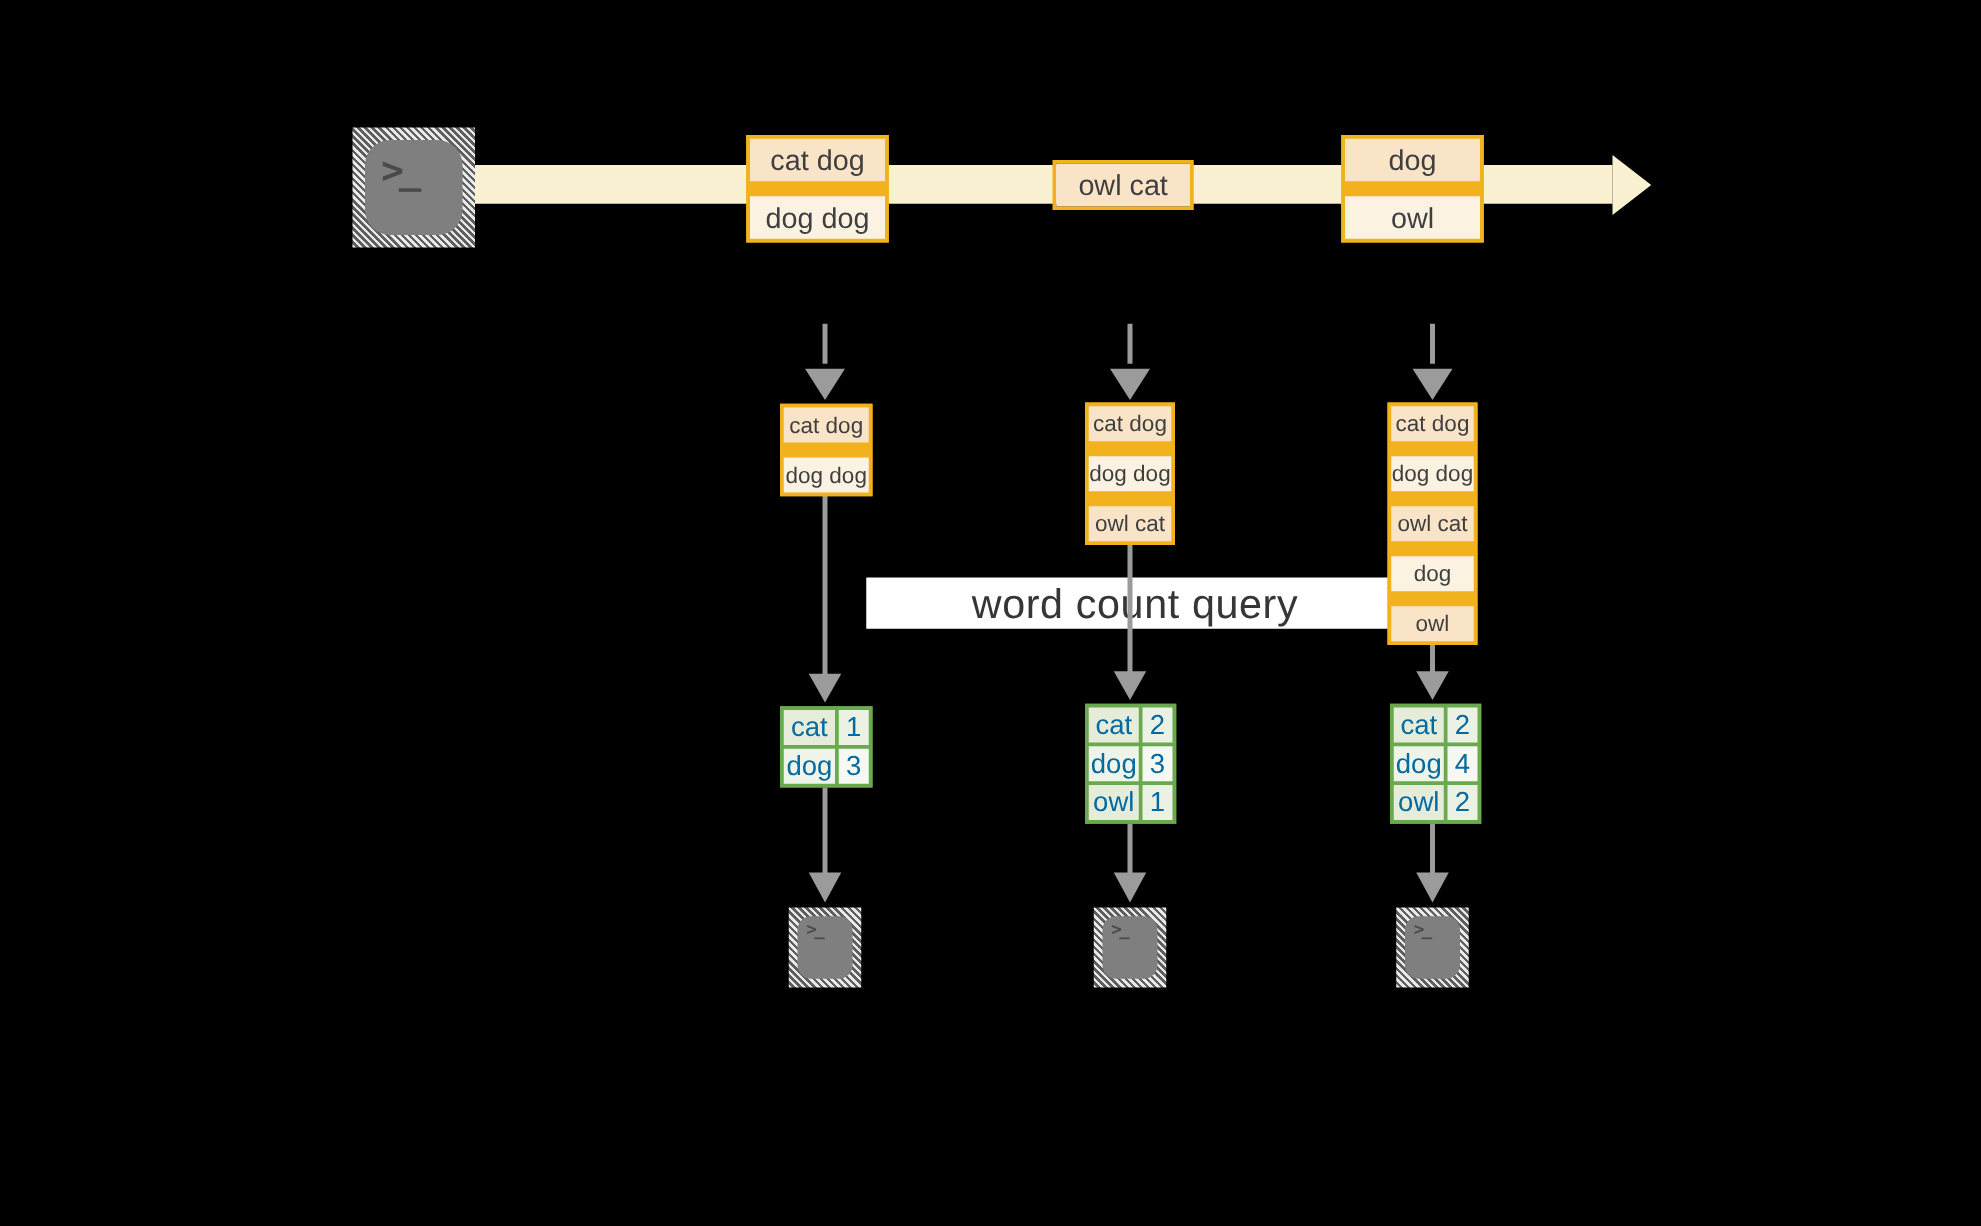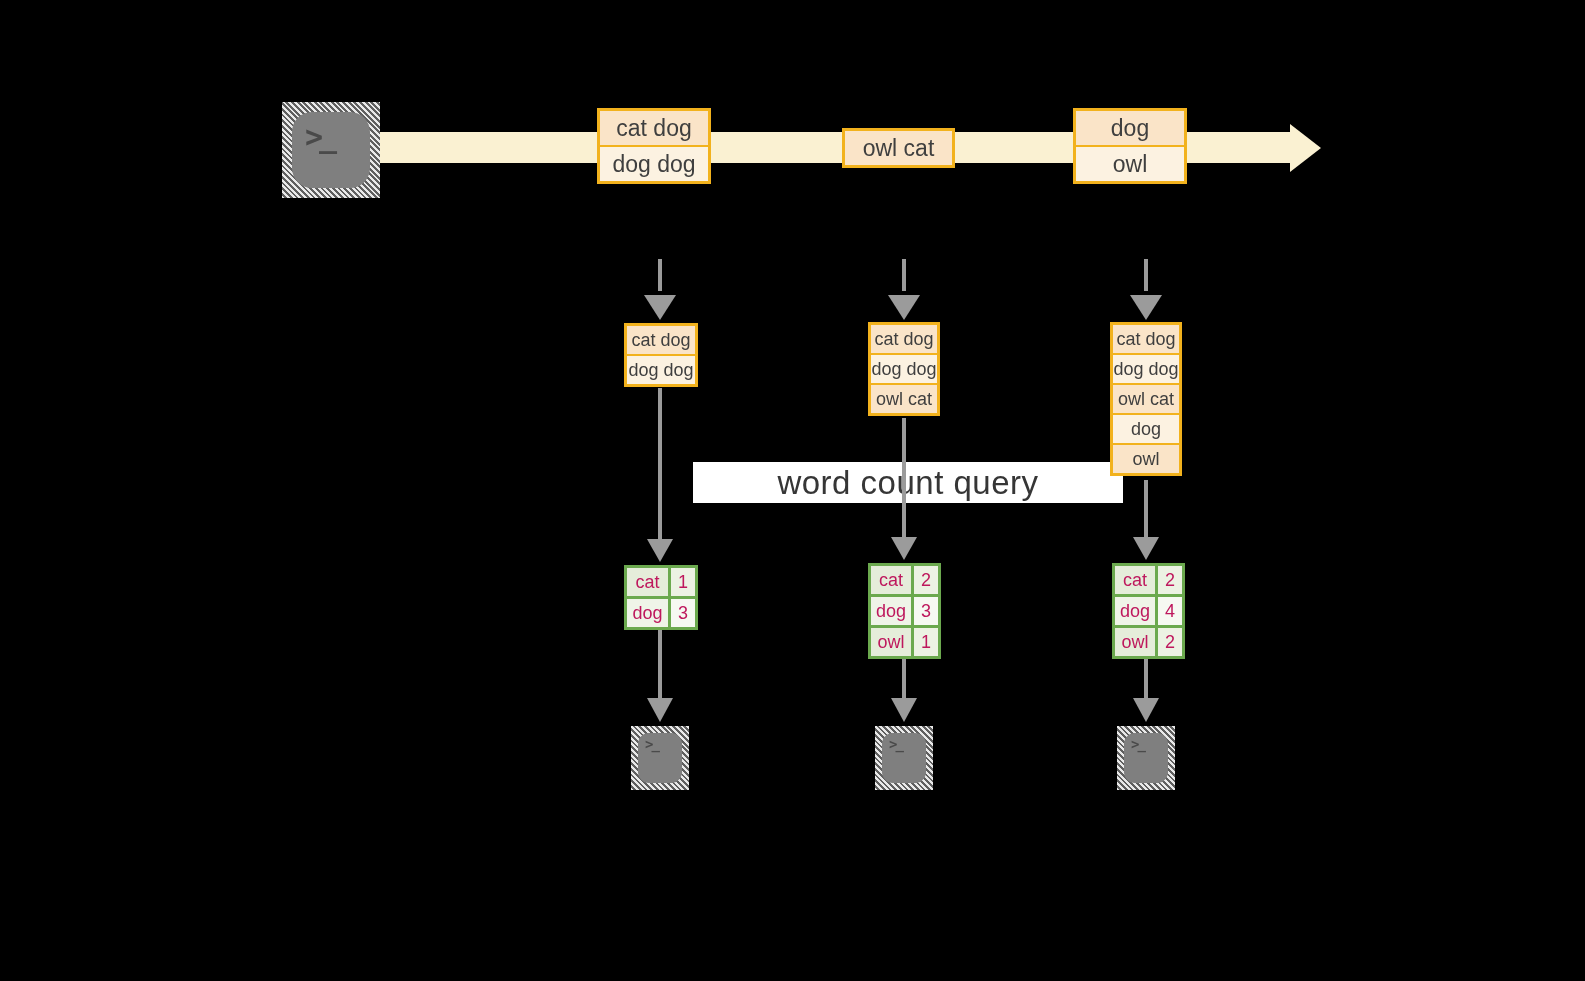--- a/index.html
+++ b/index.html
@@ -13,29 +13,29 @@
     border-top:24px solid transparent;border-bottom:24px solid transparent;border-left:31px solid #FAF1D2;}
   
   .query-banner{position:absolute;left:693px;top:462px;width:430px;height:41px;background:#ffffff;z-index:2;
     display:flex;align-items:center;justify-content:center;}
   .query-banner span{font-size:33px;color:#363636;letter-spacing:0.5px;}
   
   .arrows{position:absolute;left:0;top:0;z-index:3;}
   
   .obox{position:absolute;border:3px solid #F2B21D;box-sizing:border-box;background:#F2B21D;z-index:4;}
   .obox .cell{display:flex;align-items:center;justify-content:center;color:#3F3F3F;}
-  .obox .cell + .cell{margin-top:2px;}
+  .obox .cell + .cell{margin-top:12px;}
   .fa{background:#FAE4C8;}
   .fb{background:#FCF2E1;}
   .stream-box .cell{height:34px;font-size:23px;}
   .state-box .cell{height:28px;font-size:18px;}
   
   .gtable{position:absolute;border:3px solid #6BA94E;background:#6BA94E;box-sizing:border-box;z-index:4;
     display:grid;grid-template-columns:1fr 24px;gap:3px;}
-  .gtable .gcell{height:28px;display:flex;align-items:center;justify-content:center;font-size:18px;color:#be185d;}
+  .gtable .gcell{height:28px;display:flex;align-items:center;justify-content:center;font-size:22px;color:#0369a1;}
   .ga{background:#E5EDDA;}  
   .gb{background:#EFF4E8;}  
   .gan{background:#ECF2E3;} 
   .gbn{background:#F6F9F2;} 
   
   .term{position:absolute;z-index:5;
     background:repeating-linear-gradient(45deg,#E9E9E9 0 2px,#5F5F5F 2px 4px);}
   .term-body{position:absolute;background:#7F7F7F;}
   .term-lg{width:98px;height:96px;}
   .term-lg .term-body{inset:10px;border-radius:20px;}

